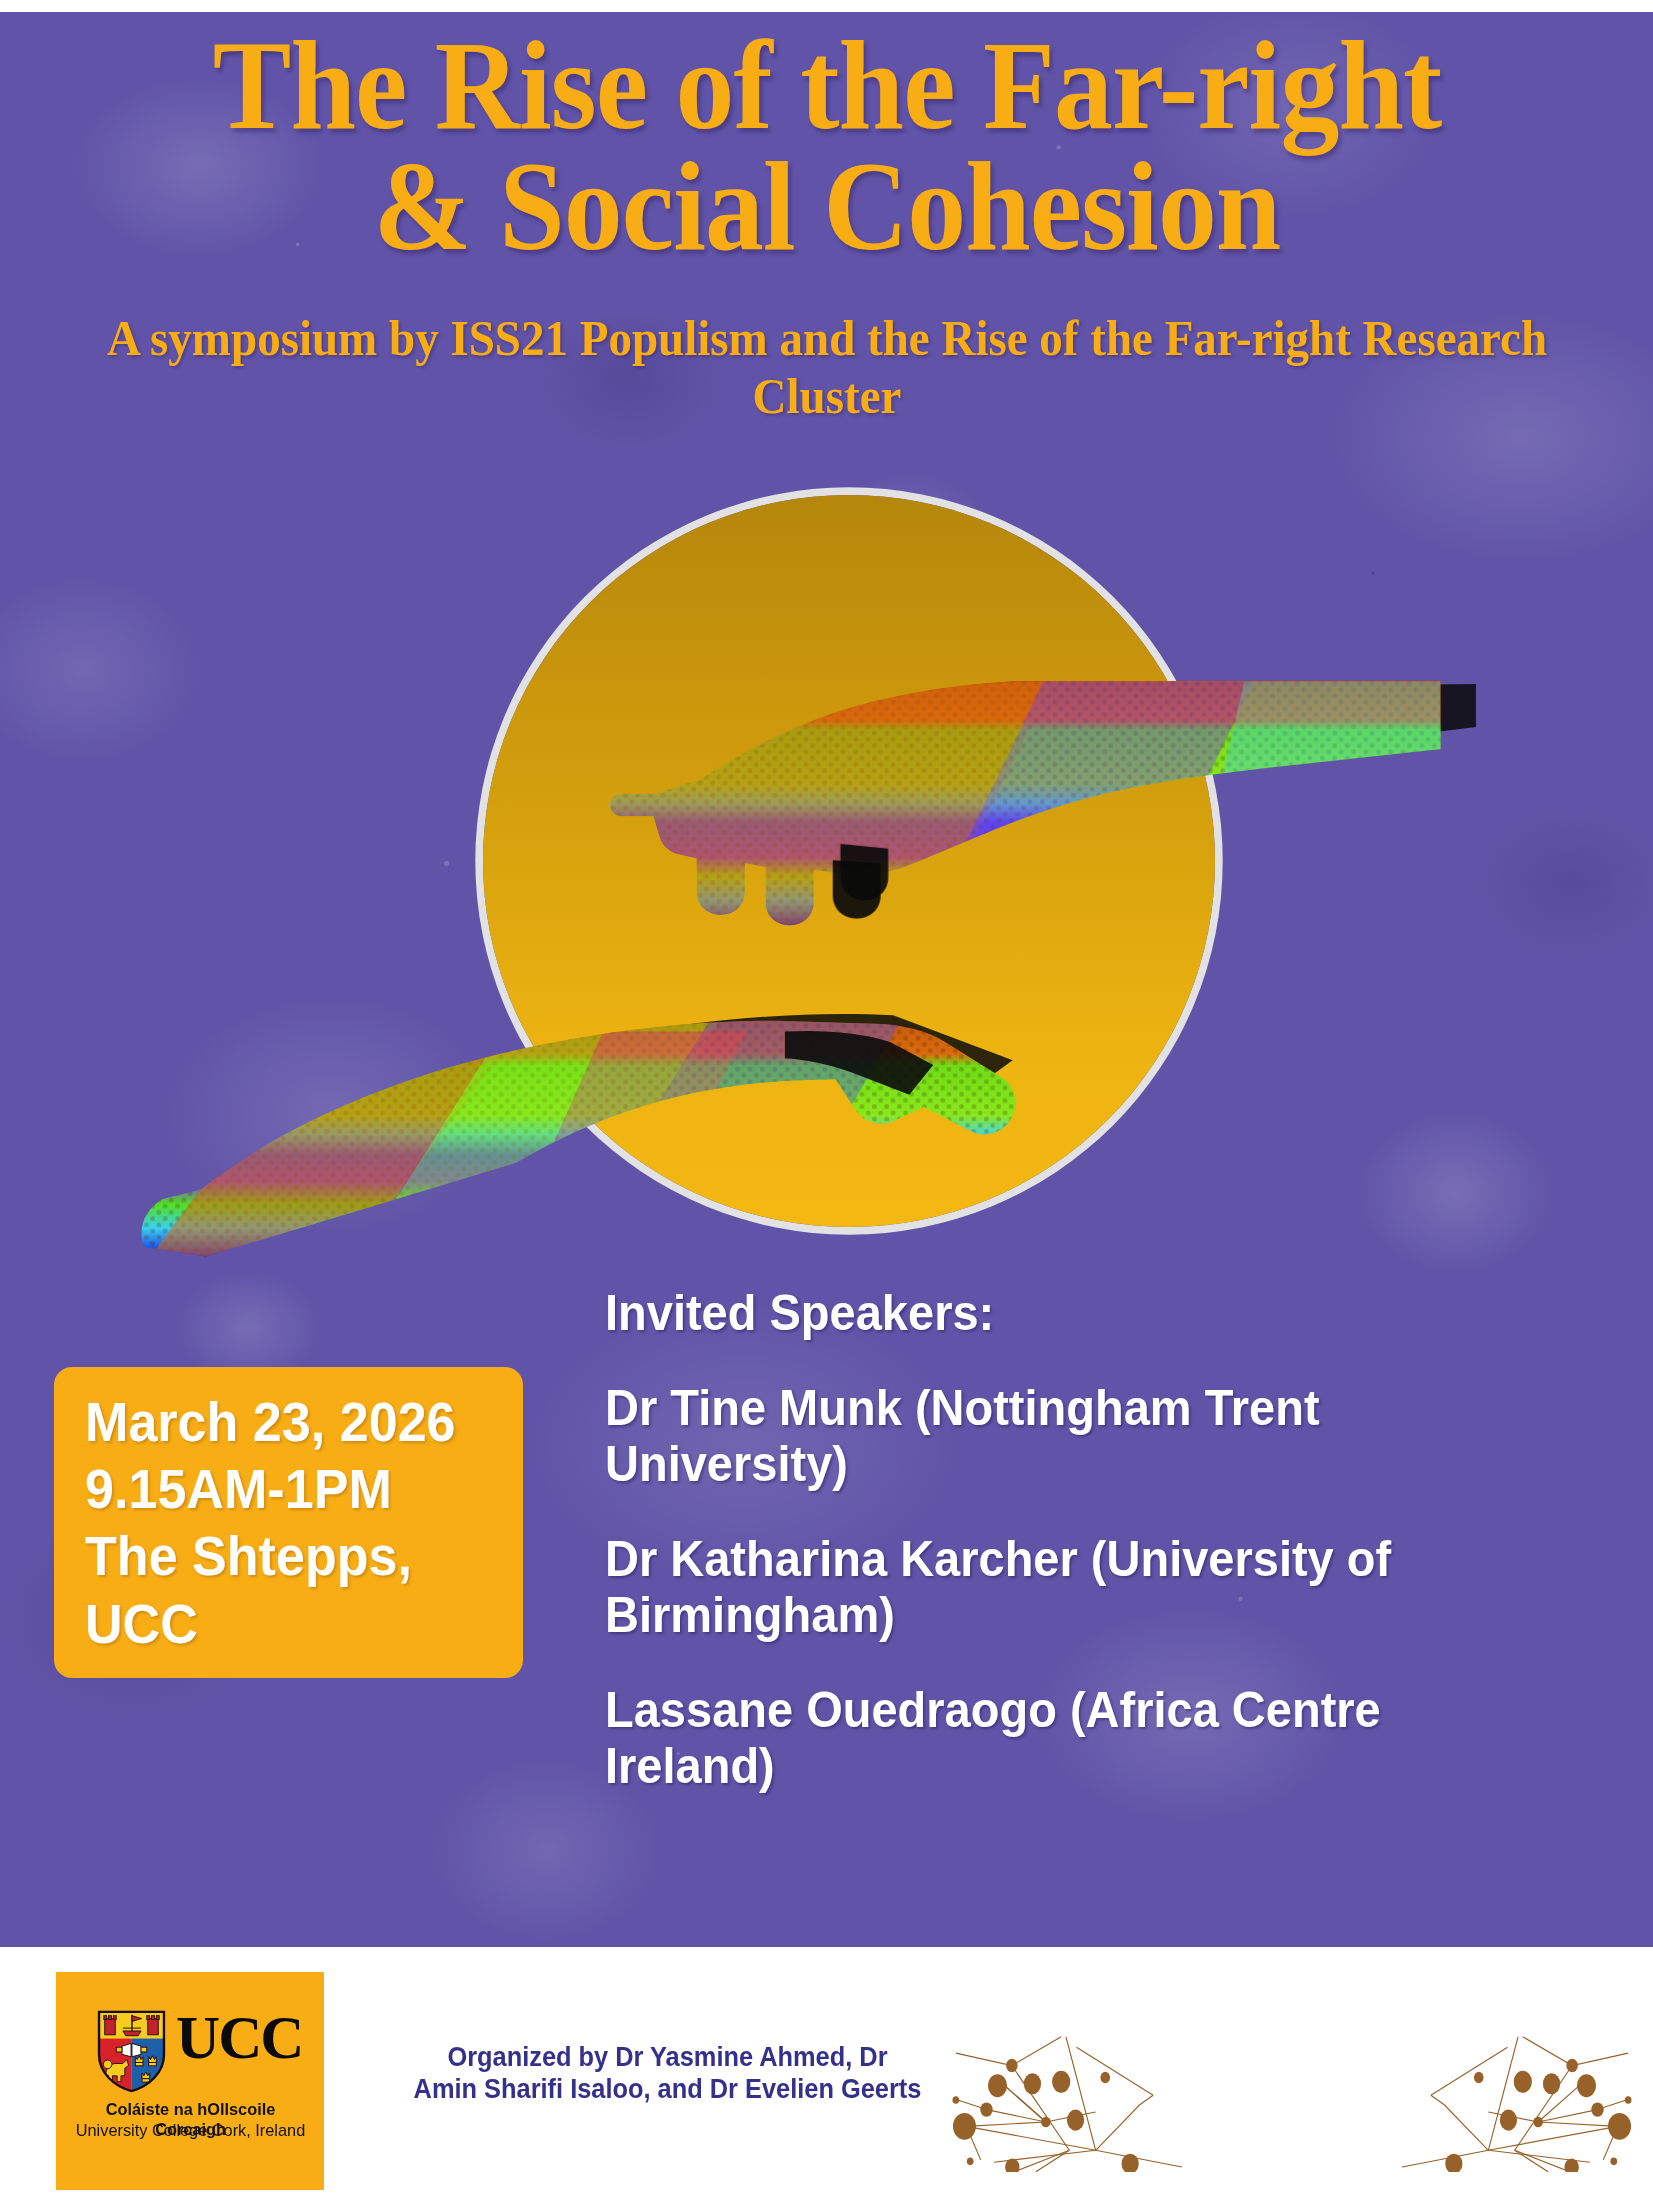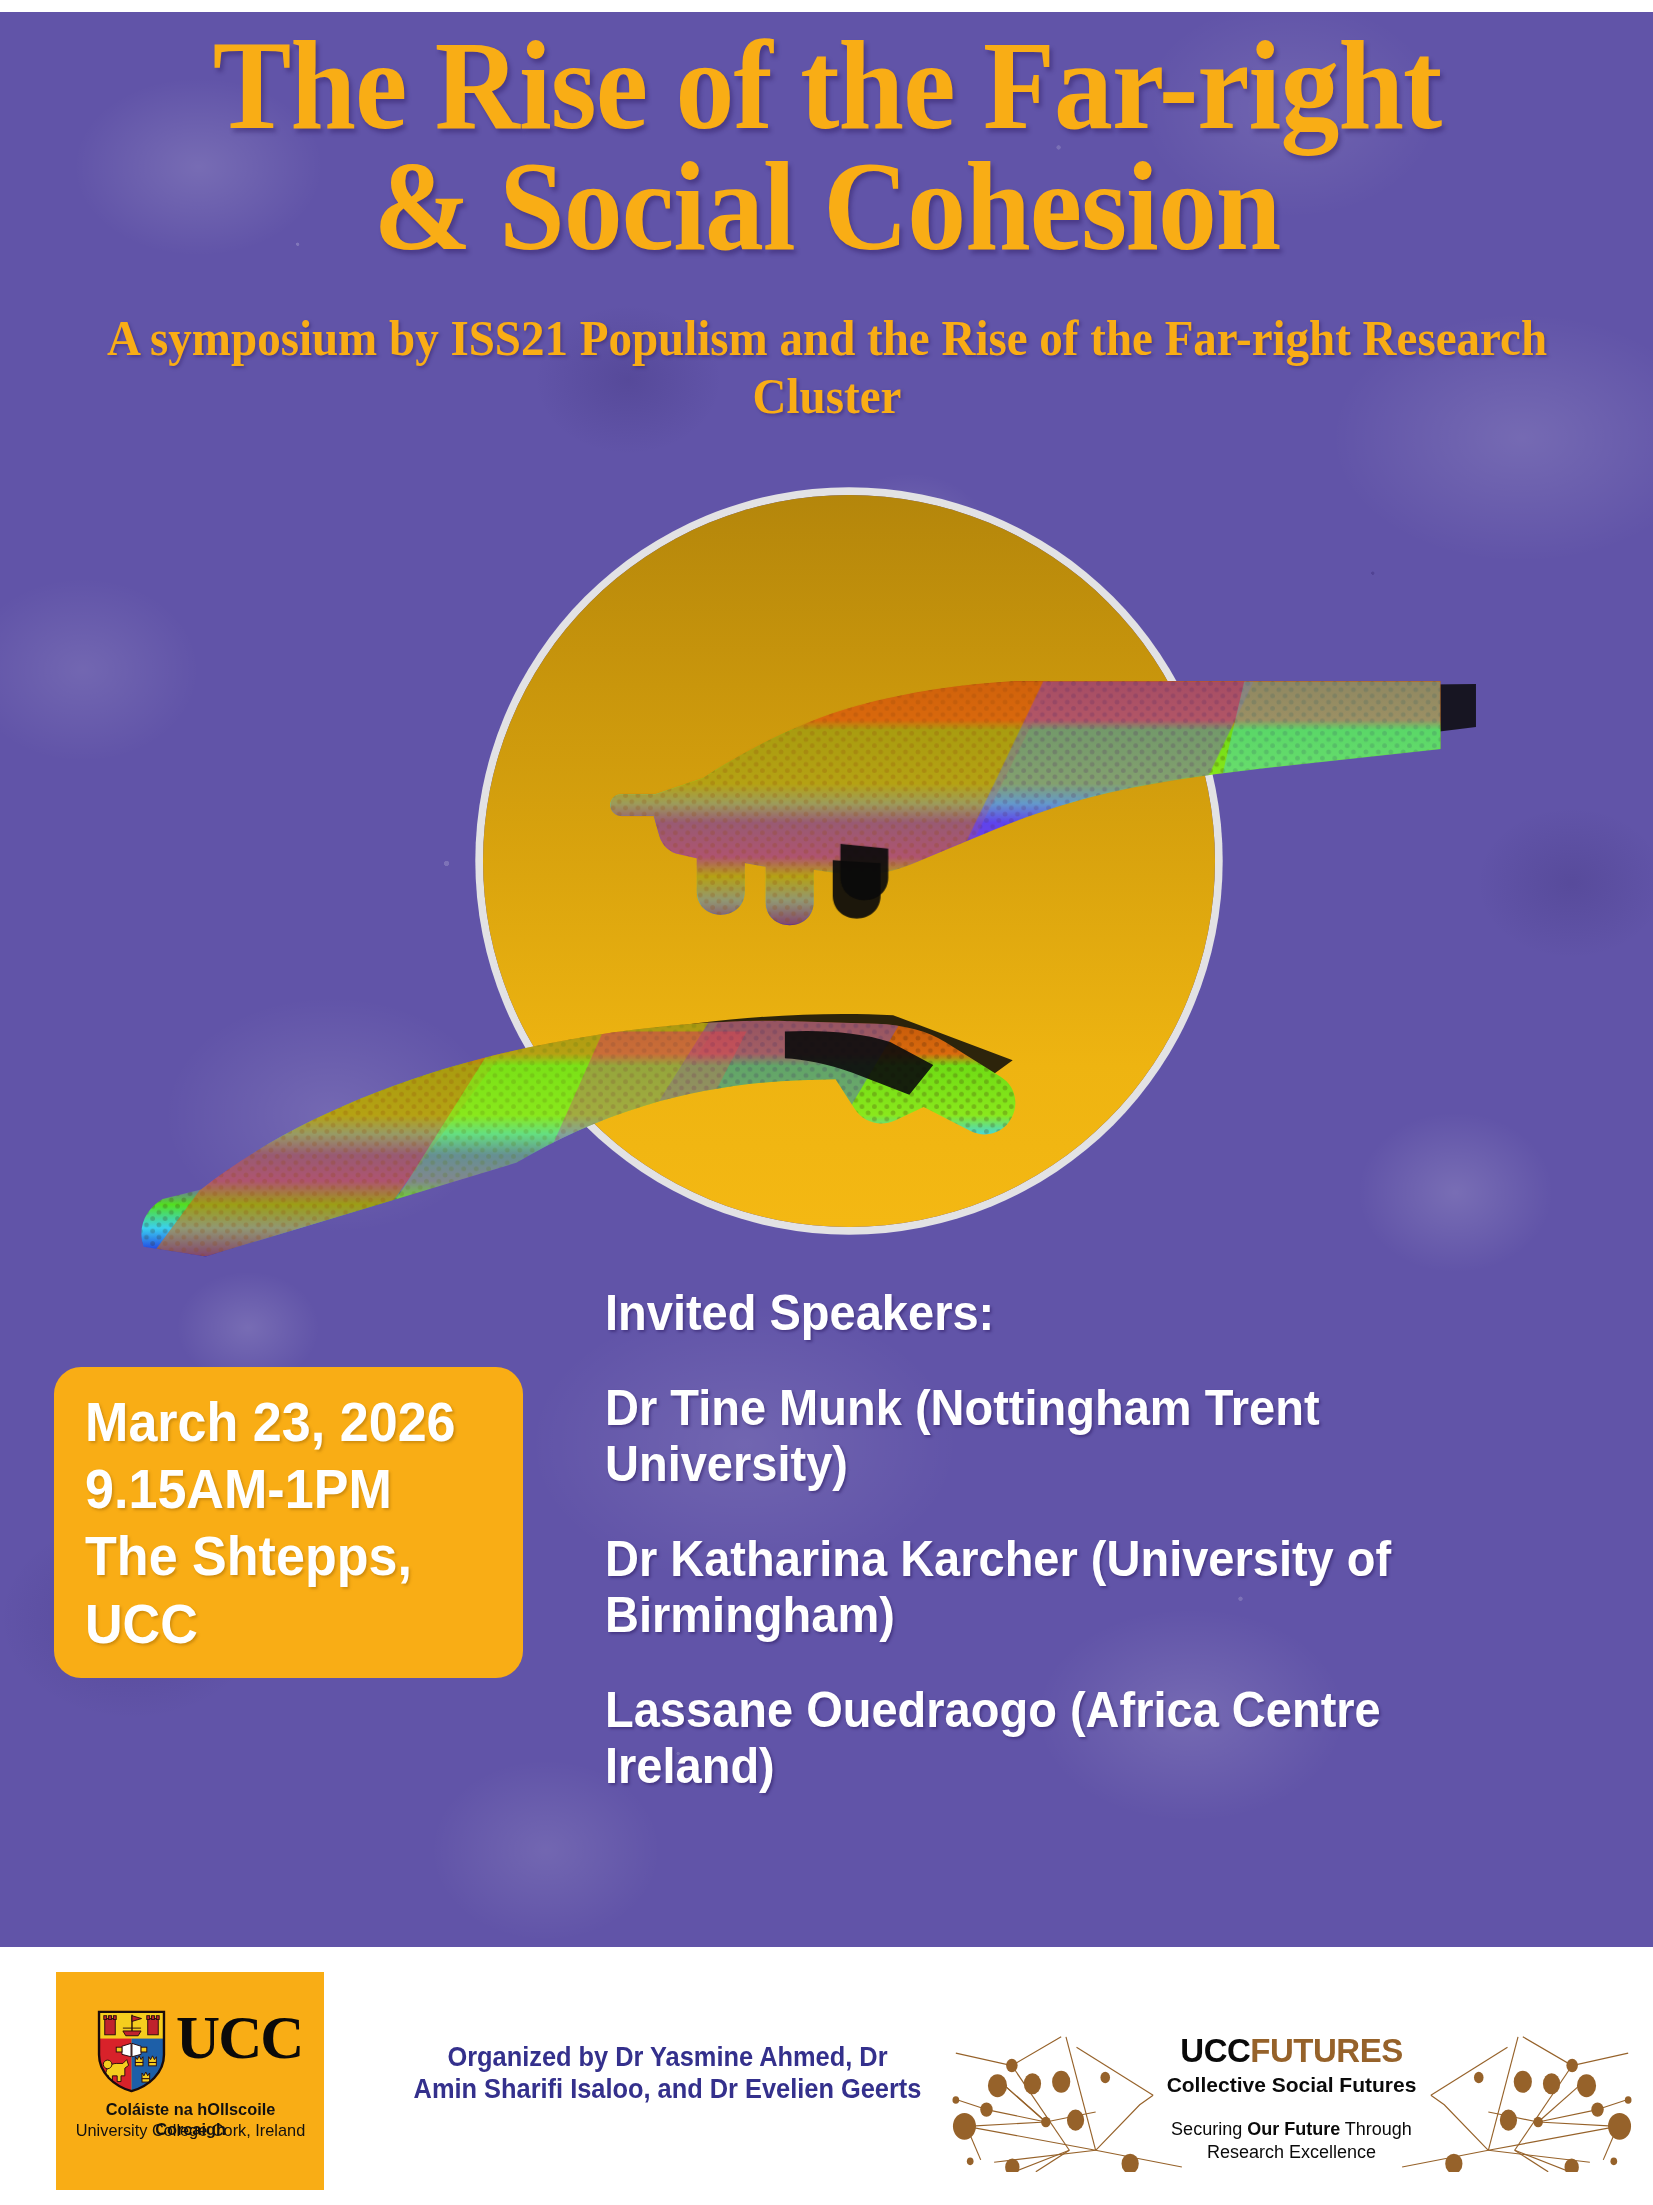--- a/index.html
+++ b/index.html
@@ -108,21 +108,21 @@
   }
 
   .hands { position:absolute; left:0; top:0; width:1654px; height:785px; }
 
   
   .info-card {
     position:absolute;
     left:54px; top:1355px;
     width:469px; height:311px;
     background:#f9ad15;
-    border-radius:27px;
+    border-radius:18px;
   }
   .info-card .lines {
     position:absolute;
     left:31px; top:21px;
     width:431px;
     font-family:"Liberation Sans", sans-serif;
     font-weight:700;
     font-size:56px;
     line-height:1.20;
     color:#ffffff;
@@ -602,21 +602,16 @@
         <ellipse cx="1100" cy="103" rx="10" ry="12"></ellipse>
         <ellipse cx="1394" cy="205" rx="24" ry="28"></ellipse>
         <ellipse cx="1162" cy="192" rx="18" ry="22"></ellipse>
         <ellipse cx="1224" cy="196" rx="10" ry="11"></ellipse>
         <ellipse cx="1382" cy="278" rx="7" ry="8"></ellipse>
         <ellipse cx="1294" cy="290" rx="15" ry="18"></ellipse>
         <ellipse cx="1048" cy="283" rx="18" ry="21"></ellipse>
       </g>
     </svg>
 
-    <div class="futures-txt">
-      <div class="fx-1"><span class="ucc">UCC</span><span class="fut">FUTURES</span></div>
-      <div class="fx-2">Collective Social Futures</div>
-      <div class="fx-3"><span>Securing </span><b>Our Future</b><span> Through</span><br><span>Research Excellence</span></div>
-    </div>
   </div>
 
 </div>
 
 
 </body></html>

